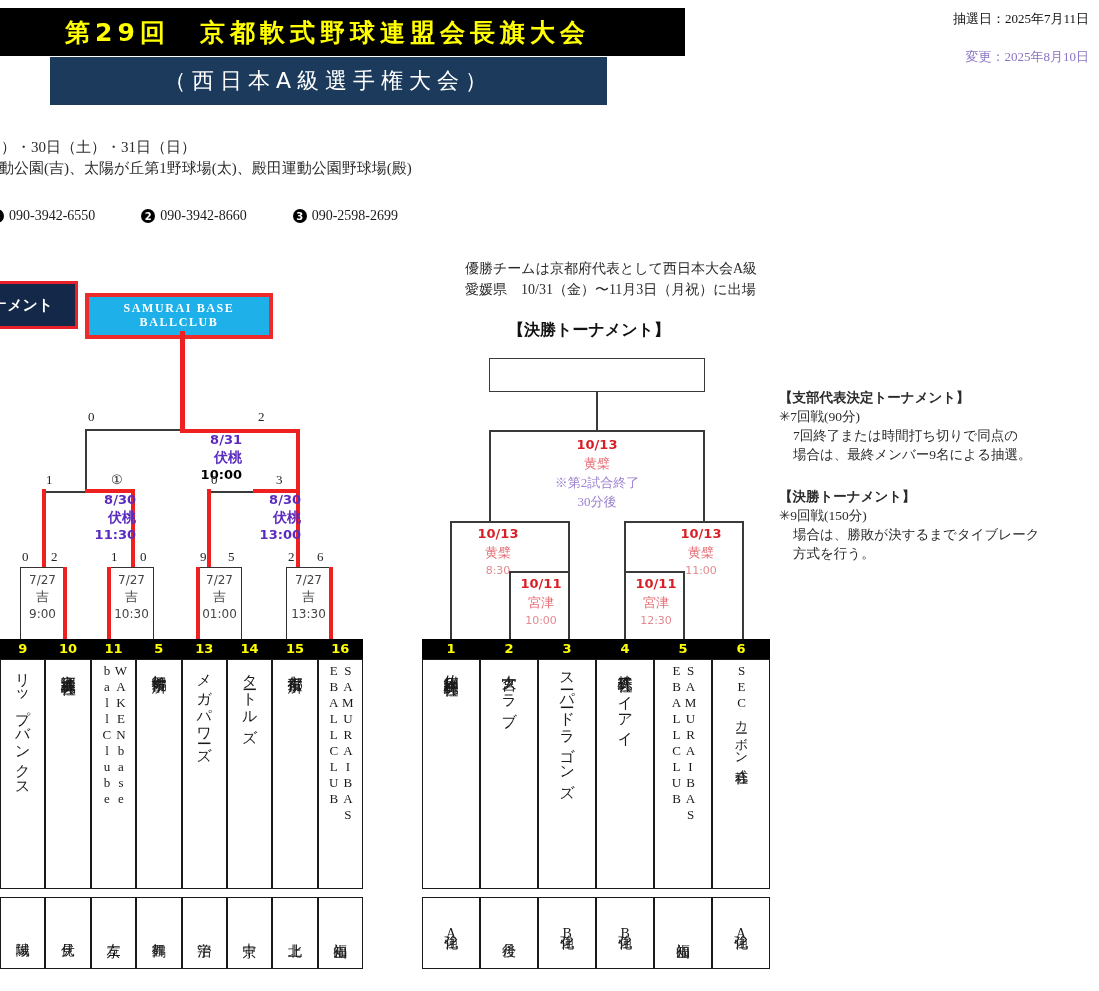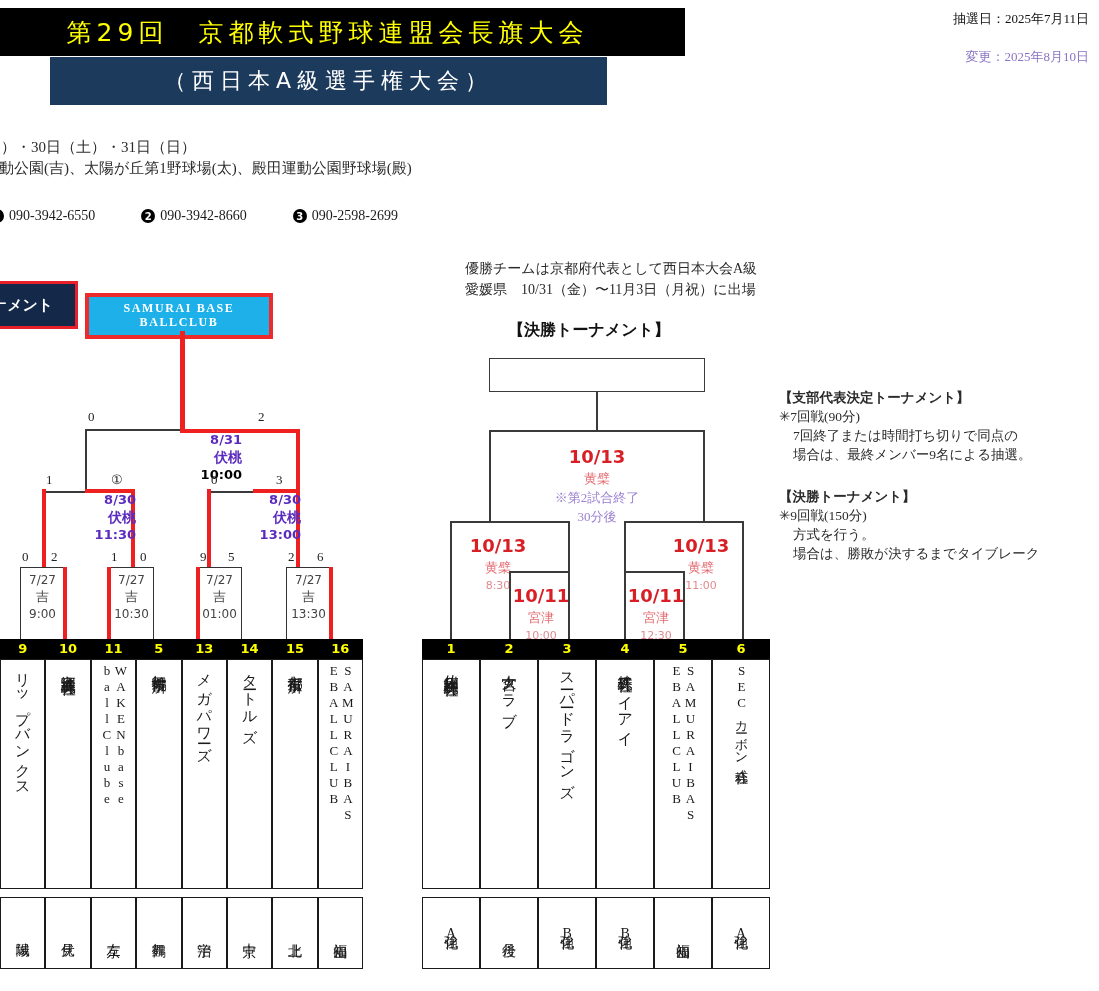--- a/index.html
+++ b/index.html
@@ -9,21 +9,21 @@
     color:#1a1a1a;overflow:hidden;
   }
   .abs{position:absolute;}
 
   
   #title-bar{
     left:-30px;top:8px;width:715px;height:48px;background:#000000;
     display:flex;align-items:center;justify-content:center;
   }
   #title-bar span{
-    color:#ffff00;font-size:25px;font-weight:normal;letter-spacing:5px;
+    color:#ffff00;font-size:25px;font-weight:bold;letter-spacing:5px;
     font-family:"DejaVu Sans","Liberation Sans",sans-serif;
   }
   #subtitle-bar{
     left:50px;top:57px;width:557px;height:48px;background:#1b3a5c;
     display:flex;align-items:center;justify-content:center;
   }
   #subtitle-bar span{
     color:#ffffff;font-size:22px;letter-spacing:6px;
     font-family:"DejaVu Sans","Liberation Sans",sans-serif;
   }
@@ -104,21 +104,21 @@
   }
   .regioncell .vtext{font-size:14px;}
 
   
   #note-top{left:452px;top:258px;font-size:14px;line-height:1.5;color:#2b2b2b;white-space:nowrap;margin-left:13px;}
   #final-title{left:508px;top:320px;font-size:16px;font-weight:bold;color:#111;
     font-family:"DejaVu Sans","Liberation Sans",sans-serif;}
   #winner-box{left:489px;top:358px;width:216px;height:34px;border:1.6px solid #3a3a3a;box-sizing:border-box;}
 
   .fm-label{position:absolute;text-align:center;line-height:1.45;white-space:nowrap;}
-  .fm-date{color:#d81f26;font-size:18px;font-weight:bold;font-family:"DejaVu Sans",sans-serif;margin-top:8px;}
+  .fm-date{color:#d81f26;font-size:13px;font-weight:bold;font-family:"DejaVu Sans",sans-serif;}
   .fm-place{color:#e46b72;font-size:13px;}
   .fm-time{color:#e08b90;font-size:11px;font-family:"DejaVu Sans",sans-serif;}
   .fm-note{color:#9a7fd1;font-size:13px;}
 
   #rules{right:8px;top:388px;width:312px;font-size:13.5px;line-height:1.42;color:#2b2b2b;}
   #rules .h{font-weight:bold;}
   #rules .gap{height:22px;}
 </style>
 </head>
 <body>
@@ -420,15 +420,15 @@
 </div>
 
 <div class="abs" id="rules">
   <div class="h">【支部代表決定トーナメント】</div>
   <div>✳7回戦(90分)</div>
   <div style="padding-left:14px;">7回終了または時間打ち切りで同点の</div>
   <div style="padding-left:14px;">場合は、最終メンバー9名による抽選。</div>
   <div class="gap"></div>
   <div class="h">【決勝トーナメント】</div>
   <div>✳9回戦(150分)</div>
+  <div style="padding-left:14px;">場合は、勝敗が決するまでタイブレーク</div>
   <div style="padding-left:14px;">方式を行う。</div>
-  <div style="padding-left:14px;">場合は、勝敗が決するまでタイブレーク</div>
 </div>
 
 </body></html>

